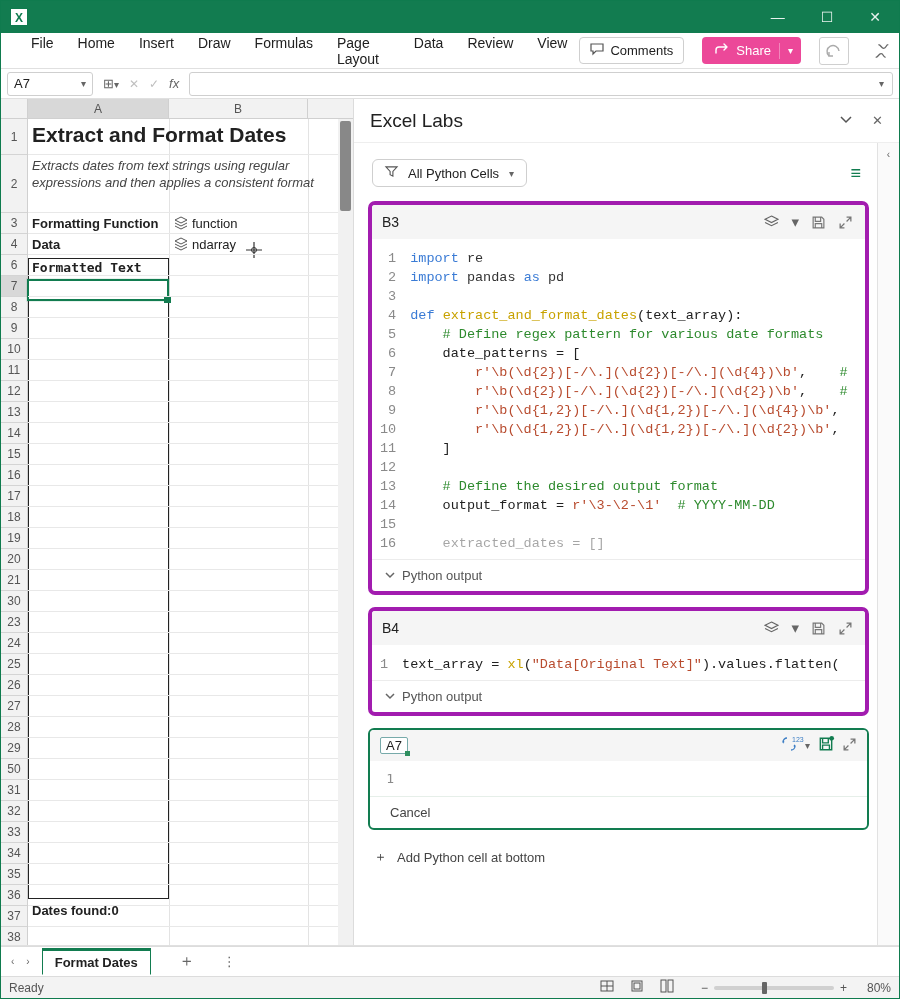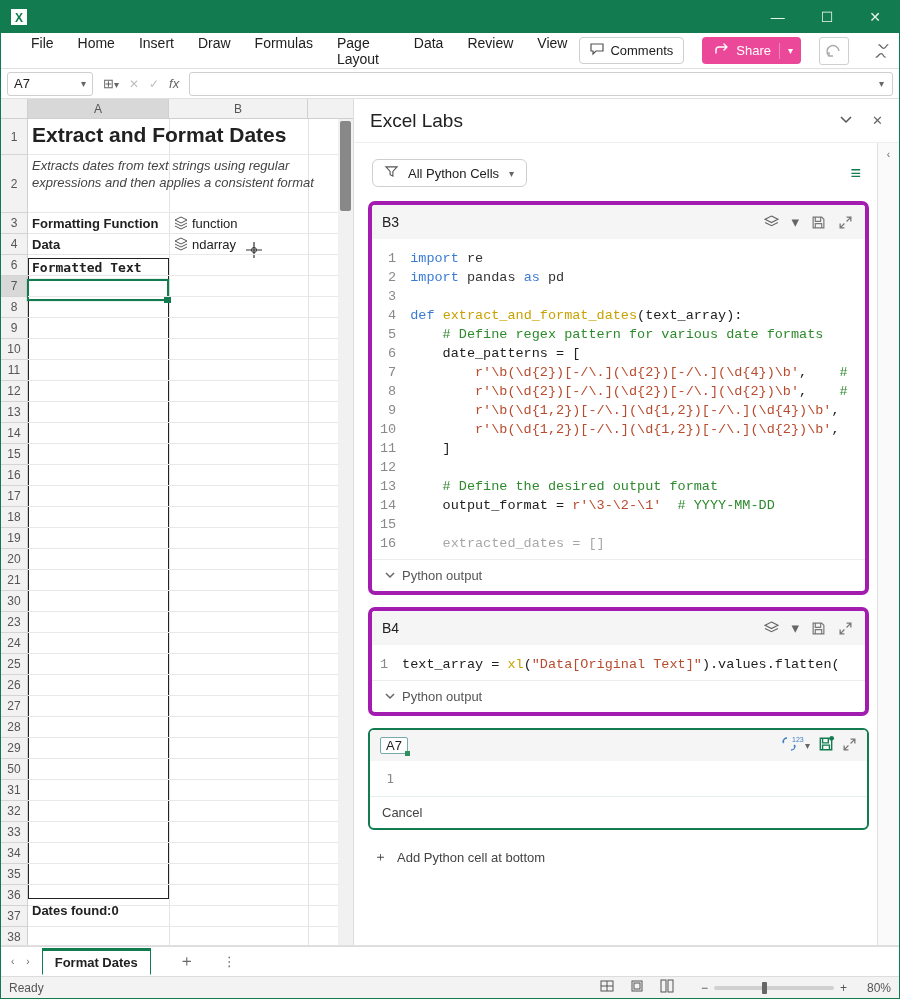--- a/index.html
+++ b/index.html
@@ -199,21 +199,21 @@
   .a7-head .a7-label::after {
     content:''; position:absolute; right:-3px; bottom:-3px; width:5px;height:5px;background:#2f8f5f;
   }
   .a7-head .spacer{flex:1;}
   .a7-body {
     font-family:Consolas, monospace; font-size:13px;
     display:flex; padding:10px 8px;
     border-bottom:1px solid #e6efe9;
   }
   .a7-gut { color:#8a8a8a; width:28px; text-align:right; padding-right:12px;}
-  .a7-foot { padding:8px 12px; font-size:13px; color:#444;}
+  .a7-foot { padding:8px 20px; font-size:13px; color:#444;}
   .add-cell { display:flex;align-items:center; gap:10px; padding:6px 6px; color:#444;}
   
   .sheetbar {
     height: 30px; display:flex; align-items:center;
     border-top:1px solid #dcdcdc; padding: 0 10px; gap:12px;
   }
   .sheet-tab {
     padding:4px 12px; border:1px solid #127c50; border-top:3px solid #127c50;
     border-bottom:1px solid #fff; font-size:13px; font-weight:600;
     background:#fff;

